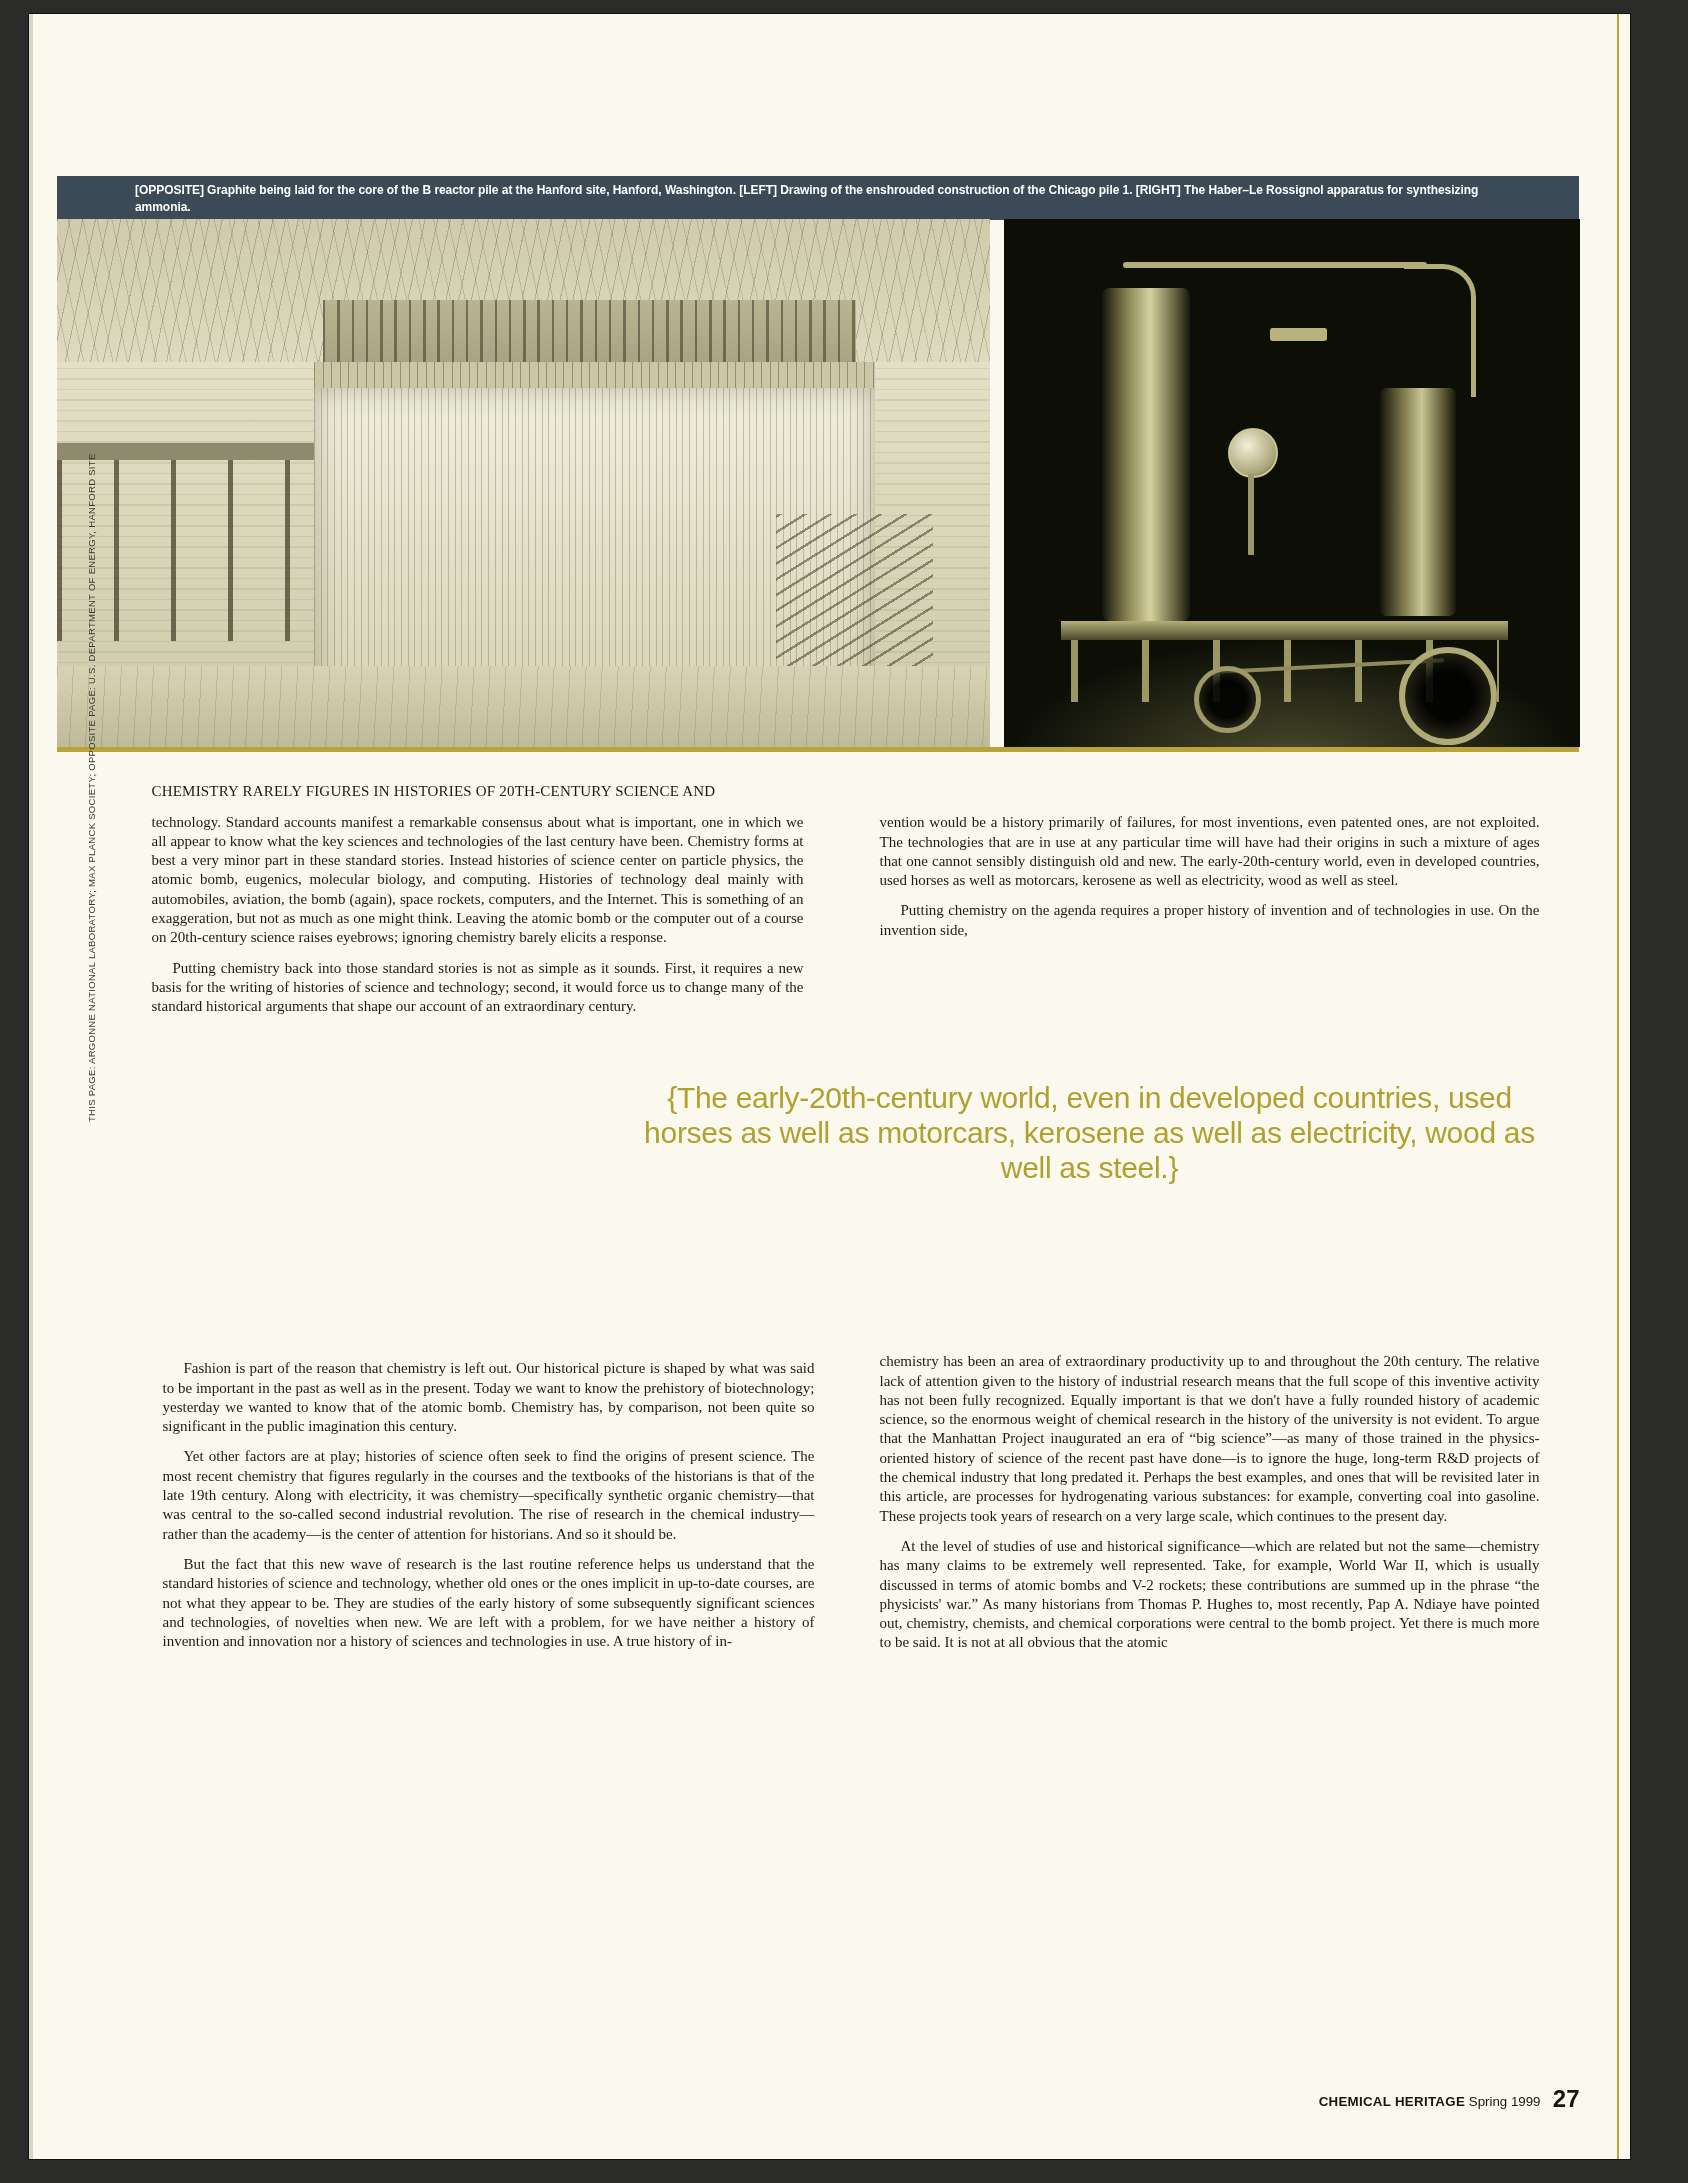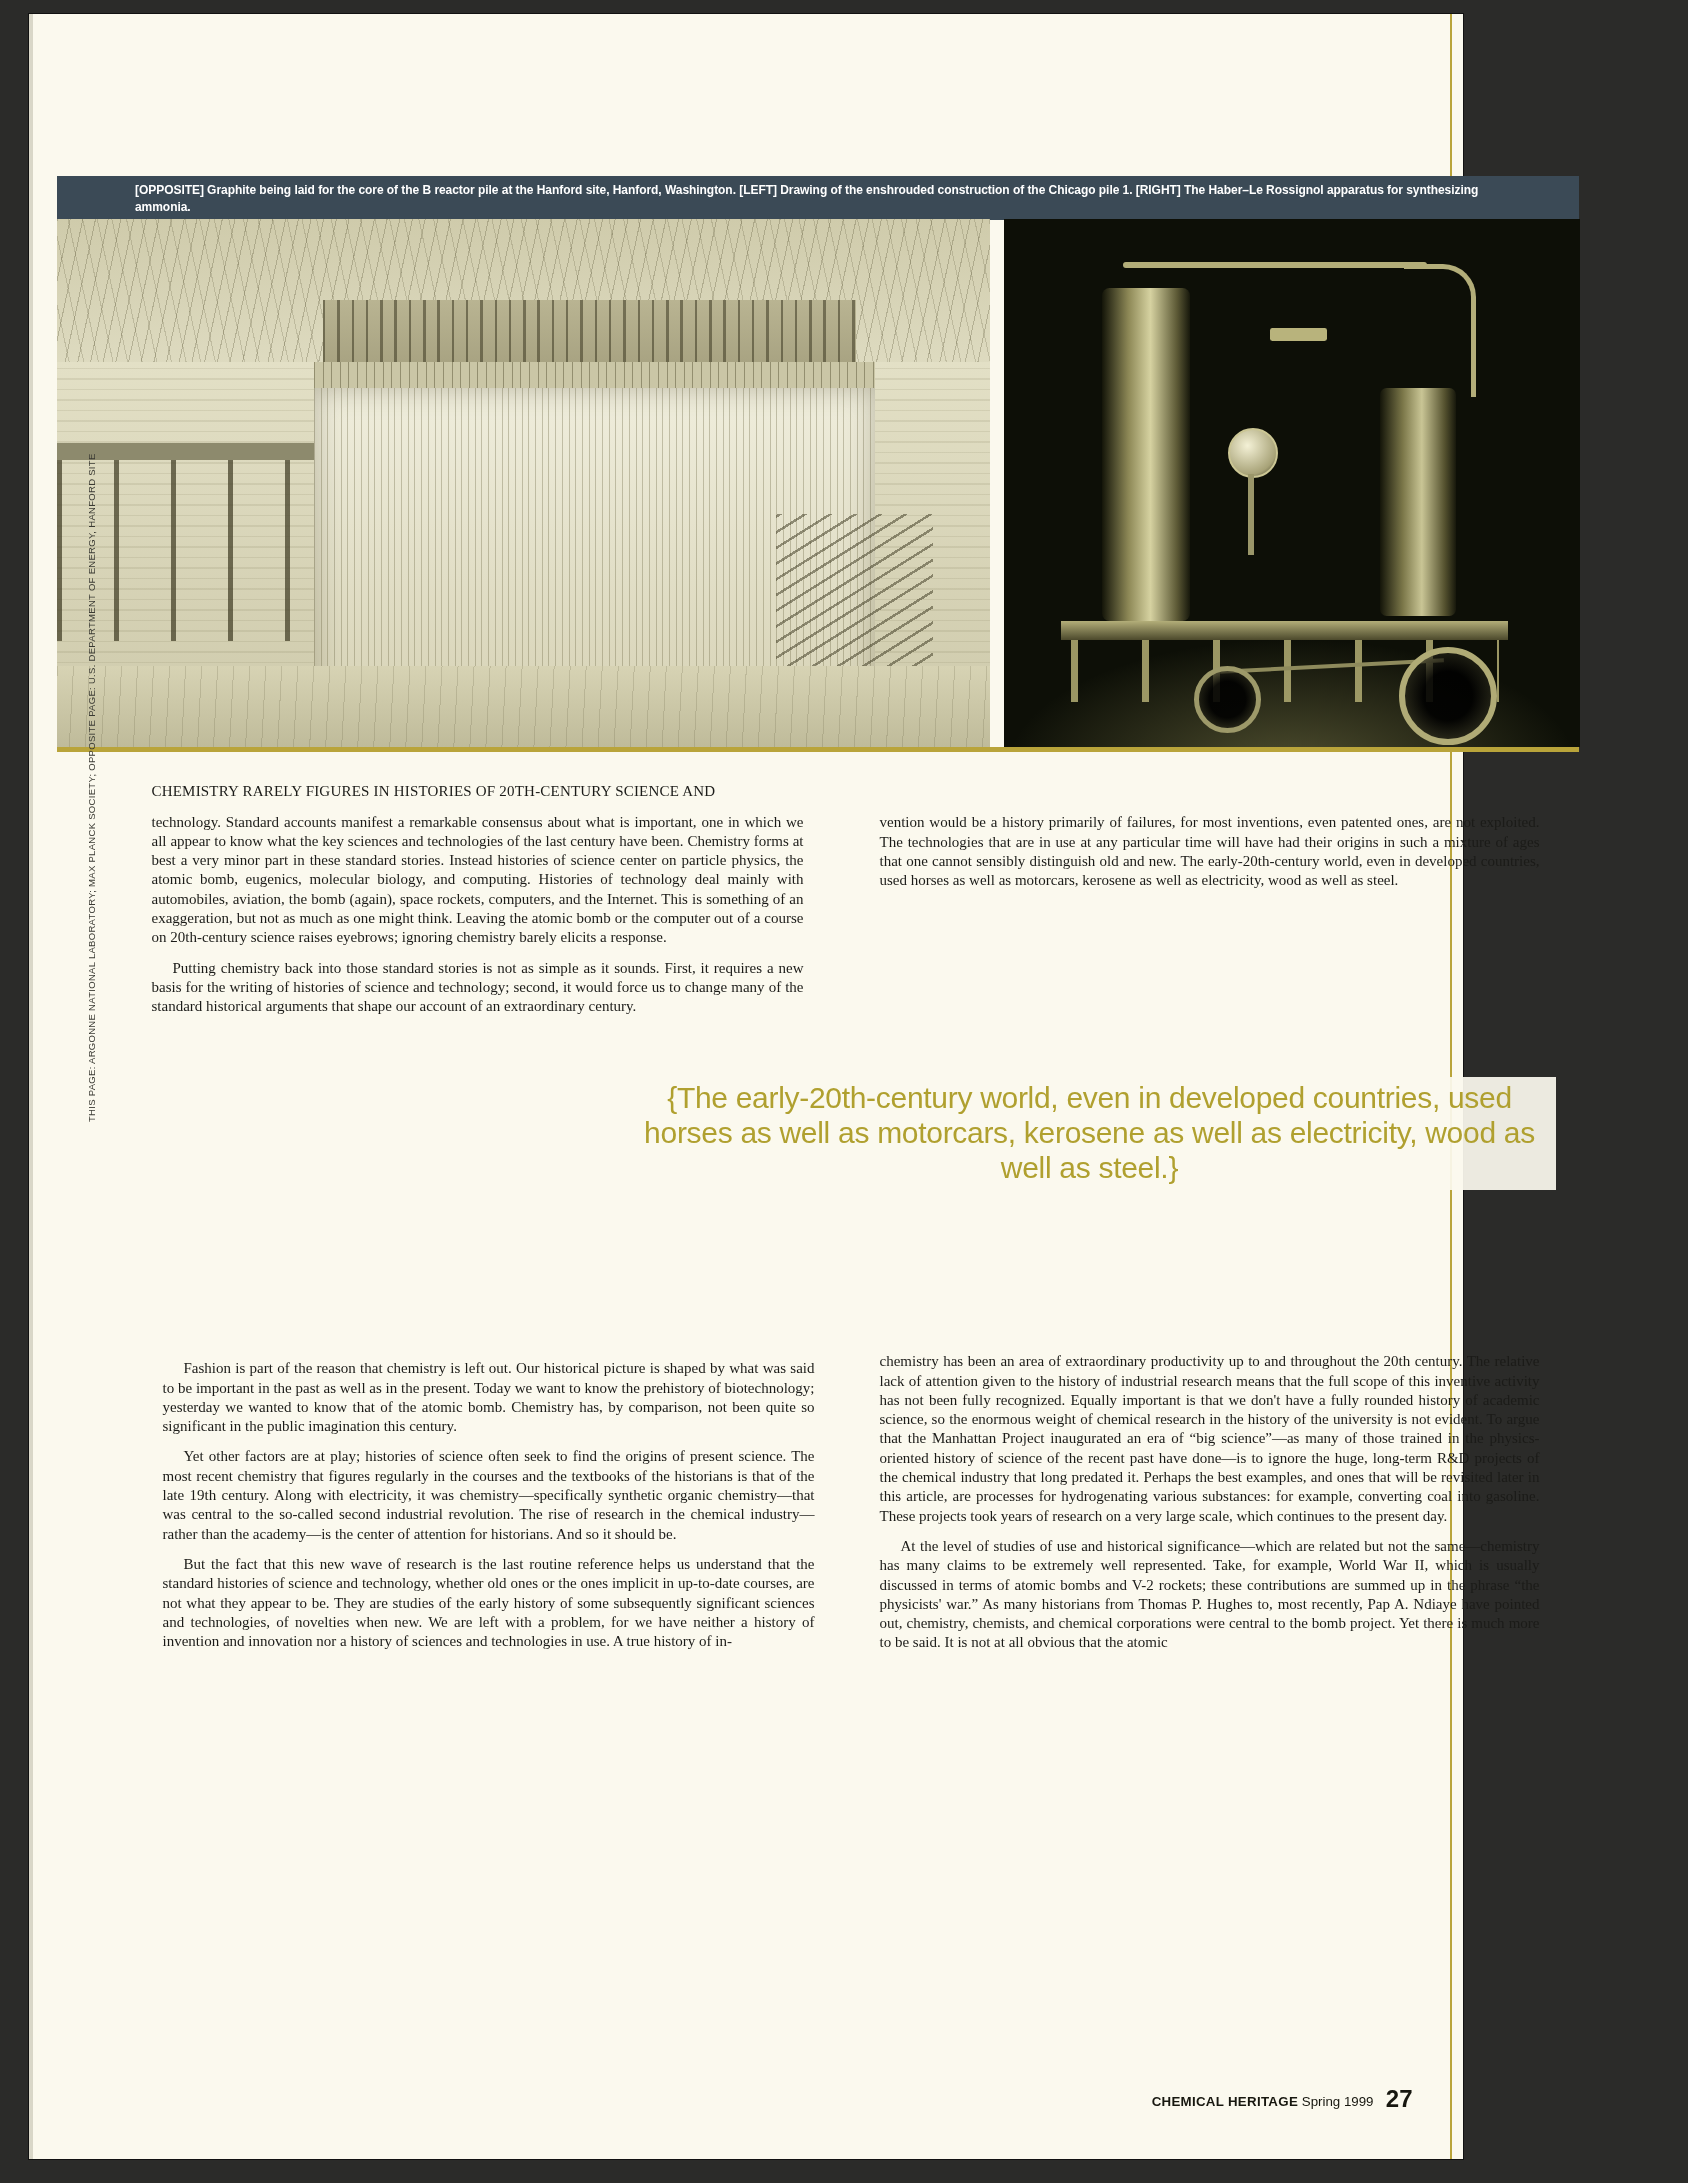--- a/index.html
+++ b/index.html
@@ -12,21 +12,21 @@
     height: 2183px;
     font-family: "Liberation Serif", serif;
     overflow: hidden;
   }
 
   
   .page {
     position: absolute;
     left: 28.5px;
     top: 14.3px;
-    width: 1434px;
+    width: 1601px;
     height: 2145px;
     background: #fbf9ee;
     box-shadow: 0 0 0 1px #111;
   }
   
   .page-edge-rule {
     position: absolute;
     right: 10.5px;
     top: 0;
     width: 2.4px;
@@ -327,20 +327,21 @@
   <div class="side-credit">THIS PAGE: ARGONNE NATIONAL LABORATORY; MAX PLANCK SOCIETY; OPPOSITE PAGE: U.S. DEPARTMENT OF ENERGY, HANFORD SITE</div>
 
   <div class="col col-left">
     <p class="first"><span class="smallcaps">CHEMISTRY RARELY FIGURES IN HISTORIES OF 20TH-CENTURY SCIENCE AND</span></p>
     <p class="first">technology. Standard accounts manifest a remarkable consensus about what is important, one in which we all appear to know what the key sciences and technologies of the last century have been. Chemistry forms at best a very minor part in these standard stories. Instead histories of science center on particle physics, the atomic bomb, eugenics, molecular biology, and computing. Histories of technology deal mainly with automobiles, aviation, the bomb (again), space rockets, computers, and the Internet. This is something of an exaggeration, but not as much as one might think. Leaving the atomic bomb or the computer out of a course on 20th-century science raises eyebrows; ignoring chemistry barely elicits a response.</p>
     <p>Putting chemistry back into those standard stories is not as simple as it sounds. First, it requires a new basis for the writing of histories of science and technology; second, it would force us to change many of the standard historical arguments that shape our account of an extraordinary century.</p>
   </div>
 
   <div class="col col-right">
     <p class="first">vention would be a history primarily of failures, for most inventions, even patented ones, are not exploited. The technologies that are in use at any particular time will have had their origins in such a mixture of ages that one cannot sensibly distinguish old and new. The early-20th-century world, even in developed countries, used horses as well as motorcars, kerosene as well as electricity, wood as well as steel.</p>
+    <p>Putting chemistry on the agenda requires a proper history of invention and of technologies in use. On the invention side,</p>
   </div>
 
   <div class="pullquote" style="color: rgb(176, 160, 47); text-align: center;">{The early-20th-century world, even in developed countries, used horses as well as motorcars, kerosene as well as electricity, wood as well as steel.}</div>
 
   <div class="col col-left-lower">
     <p>Fashion is part of the reason that chemistry is left out. Our historical picture is shaped by what was said to be important in the past as well as in the present. Today we want to know the prehistory of biotechnology; yesterday we wanted to know that of the atomic bomb. Chemistry has, by comparison, not been quite so significant in the public imagination this century.</p>
     <p>Yet other factors are at play; histories of science often seek to find the origins of present science. The most recent chemistry that figures regularly in the courses and the textbooks of the historians is that of the late 19th century. Along with electricity, it was chemistry—specifically synthetic organic chemistry—that was central to the so-called second industrial revolution. The rise of research in the chemical industry—rather than the academy—is the center of attention for historians. And so it should be.</p>
     <p>But the fact that this new wave of research is the last routine reference helps us understand that the standard histories of science and technology, whether old ones or the ones implicit in up-to-date courses, are not what they appear to be. They are studies of the early history of some subsequently significant sciences and technologies, of novelties when new. We are left with a problem, for we have neither a history of invention and innovation nor a history of sciences and technologies in use. A true history of in-</p>
   </div>
 

